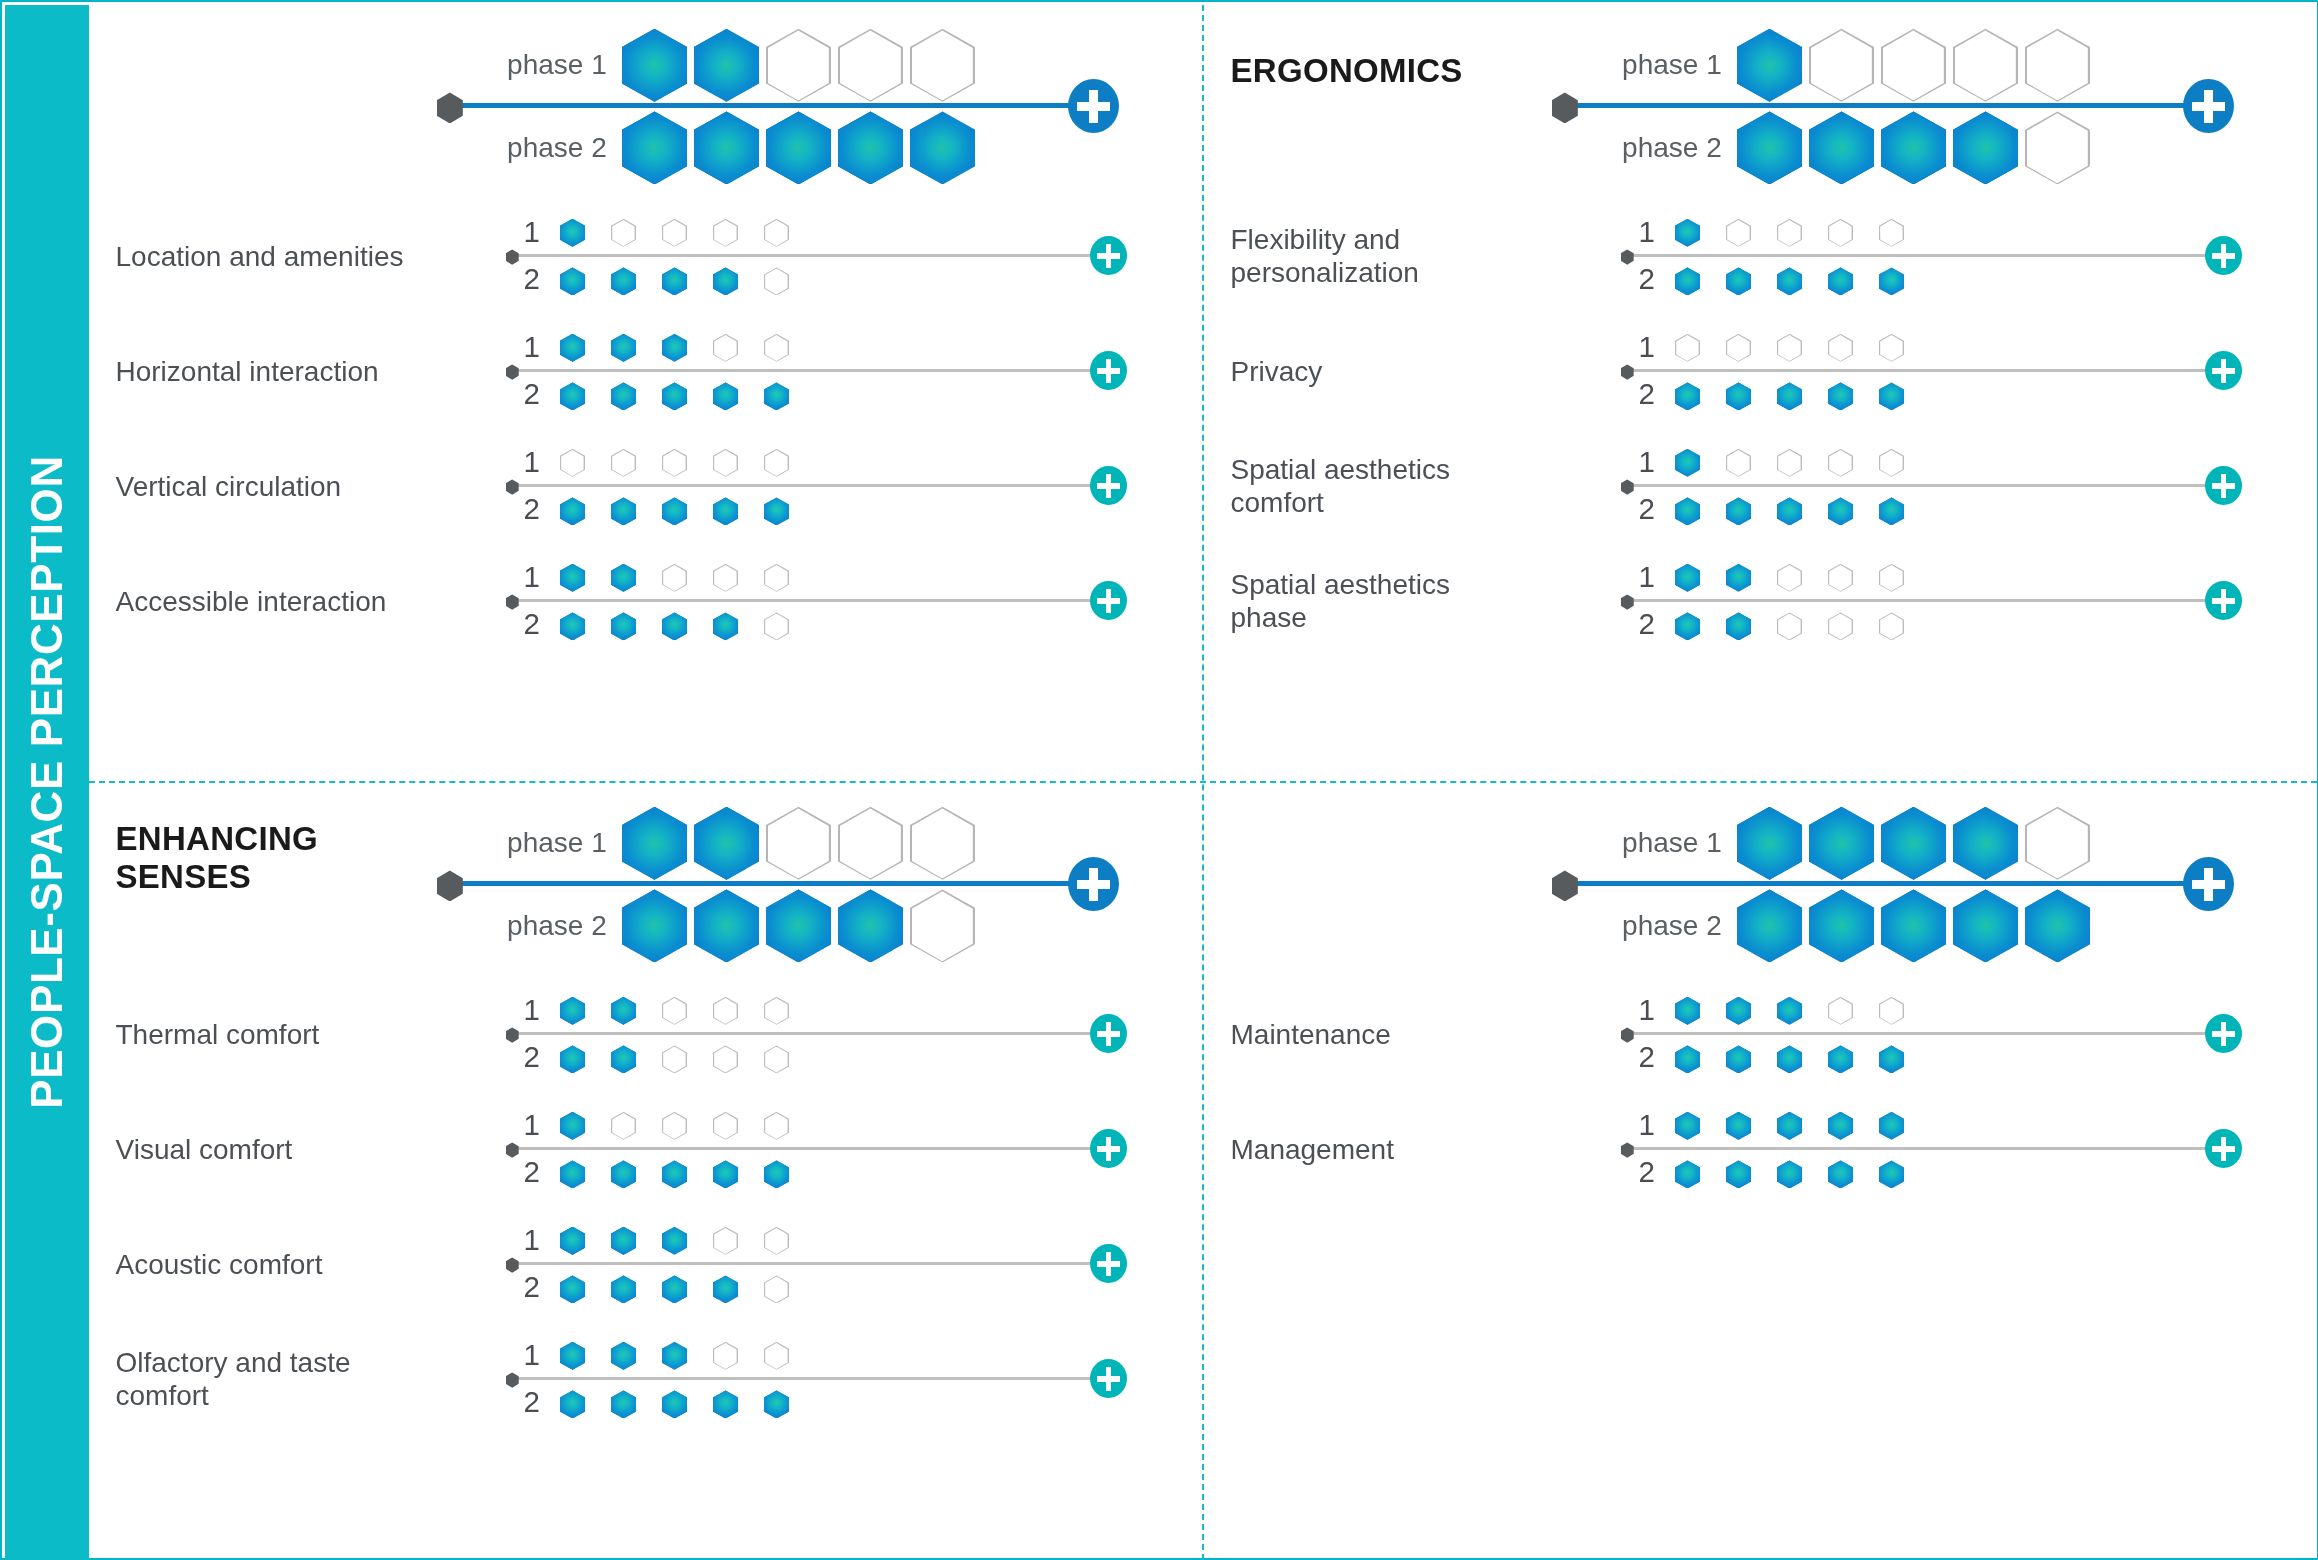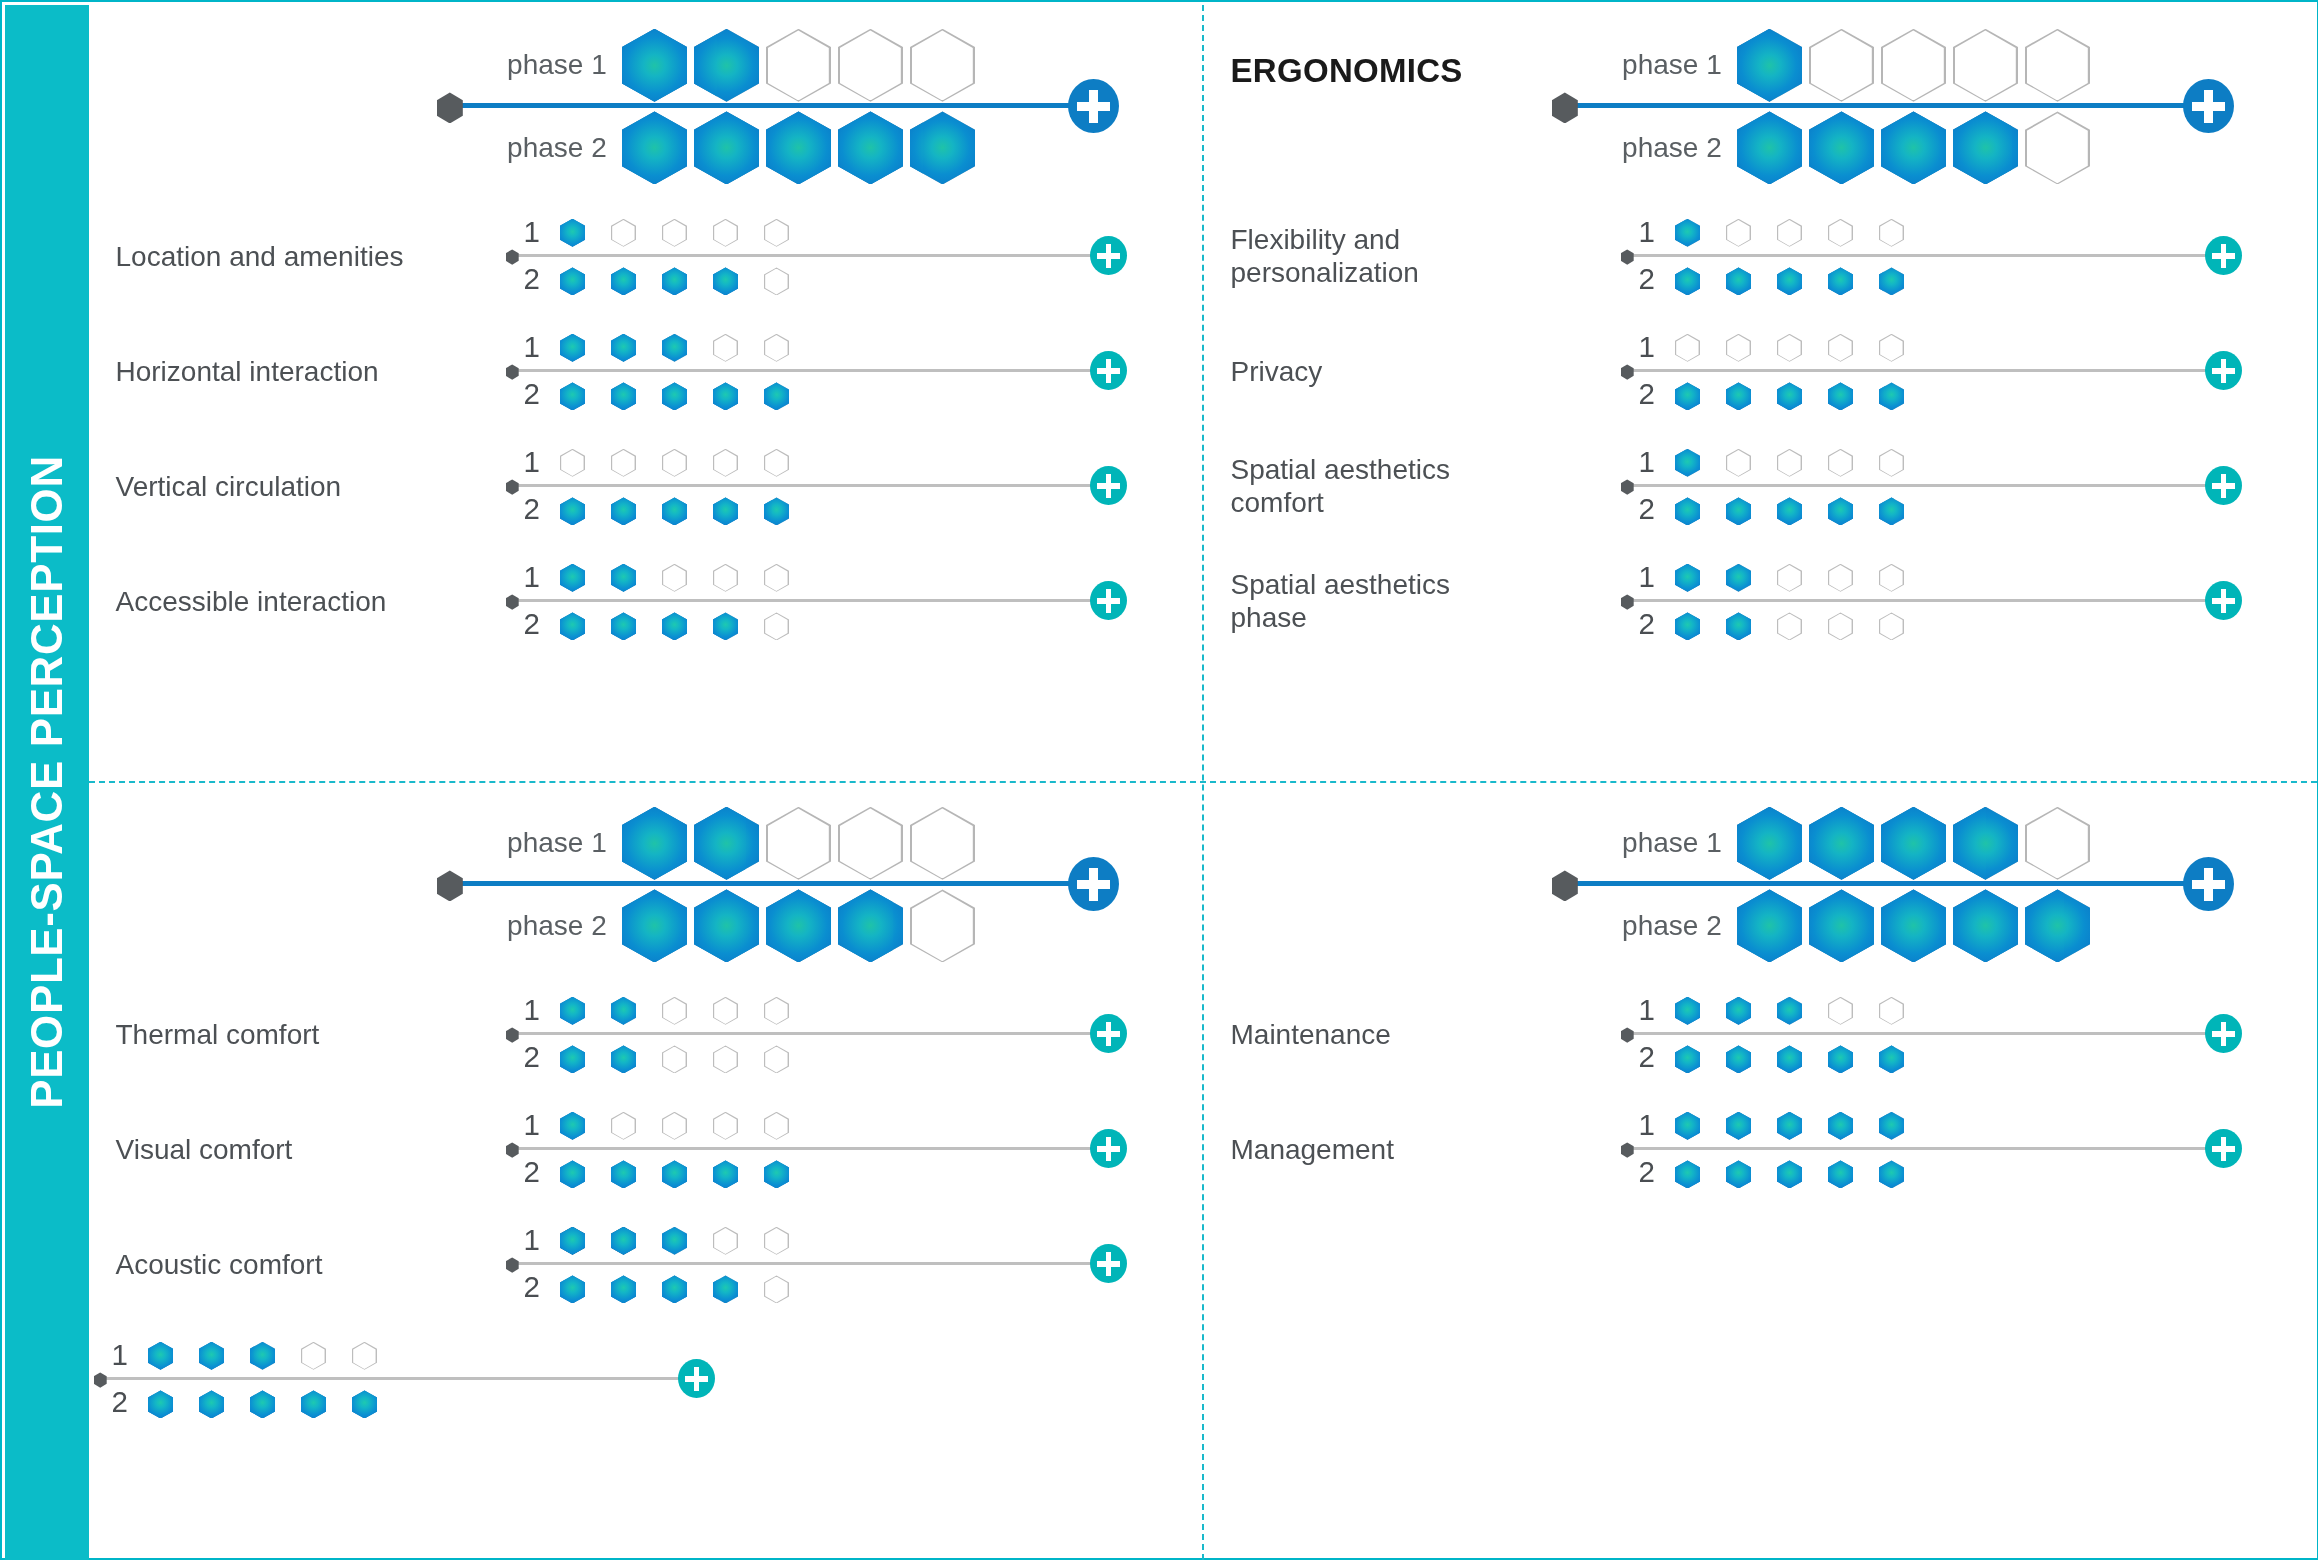--- a/index.html
+++ b/index.html
@@ -872,20 +872,24 @@
                 <span class="hexS">
                   <span class="outline"></span>
                 </span>
               </div>
             </div>
           </div>
         </div>
       </div>
     <div class="quad q-bl">
         <div class="qhead">
+          <div class="qtitle two-line">
+            <div>ENHANCING</div>
+            <div>SENSES</div>
+          </div>
           <div class="mainscale">
             <div class="ms-axis"></div>
             <div class="ms-knob"></div>
             <span class="ms-plus">
               <span class="ph"></span>
               <span class="pv"></span>
             </span>
             <div class="ms-row top">
               <div class="ms-label">phase 1</div>
               <div class="ms-hexes">
@@ -1139,20 +1143,24 @@
                     <span style="position:absolute;left:0;top:0;height:100%;width:20.000000000000018%;background:radial-gradient(circle at 249.99999999999977% 45%, #1ec9b0 0%, #13b6c6 25%, #0b8fd2 62%, #0d74c8 100%);"></span>
                   </span>
                 </span>
                 <span class="hexS">
                   <span class="outline"></span>
                 </span>
               </div>
             </div>
           </div>
           <div class="subrow">
+            <div class="sub-label">
+              <div>Olfactory and taste</div>
+              <div>comfort</div>
+            </div>
             <div class="sub-scale">
               <div class="ss-axis"></div>
               <div class="ss-knob"></div>
               <span class="ss-plus">
                 <span class="ph"></span>
                 <span class="pv"></span>
               </span>
               <div class="ss-num n1">1</div>
               <div class="ss-num n2">2</div>
               <div class="ss-hexes r1">

